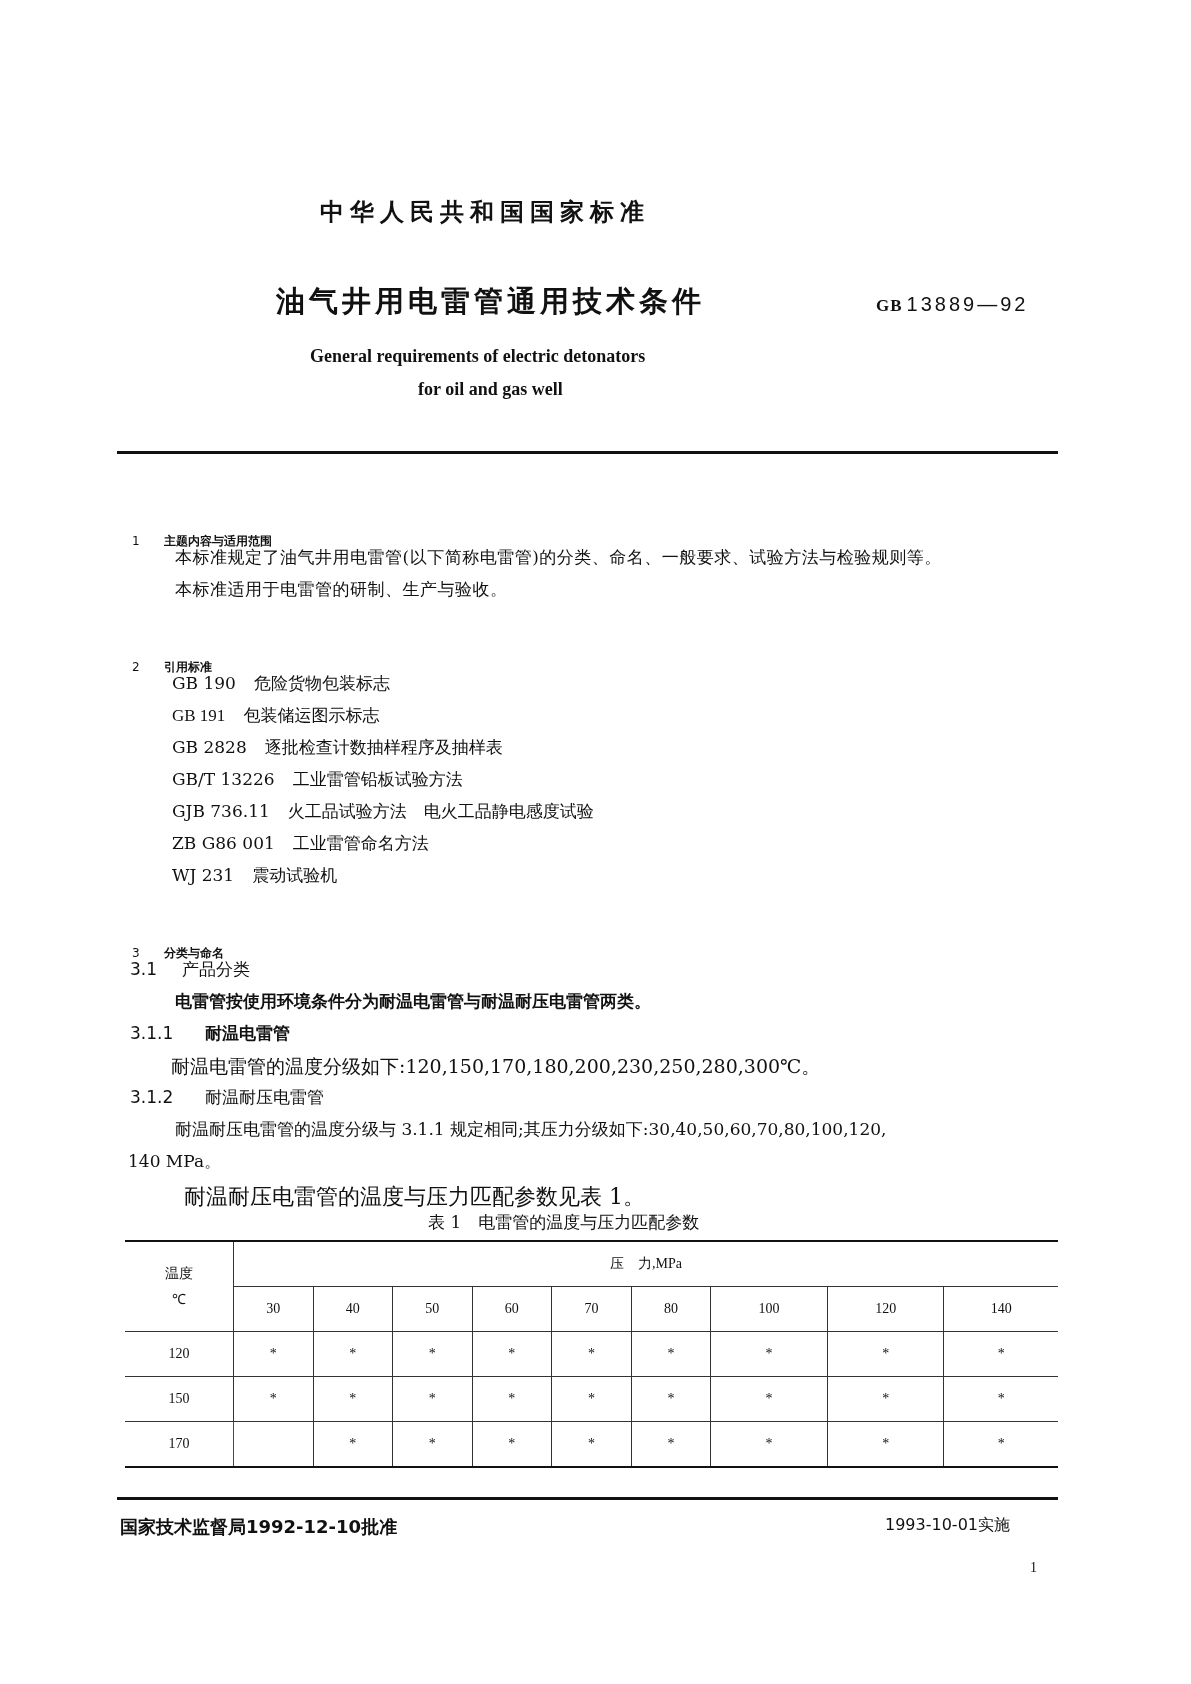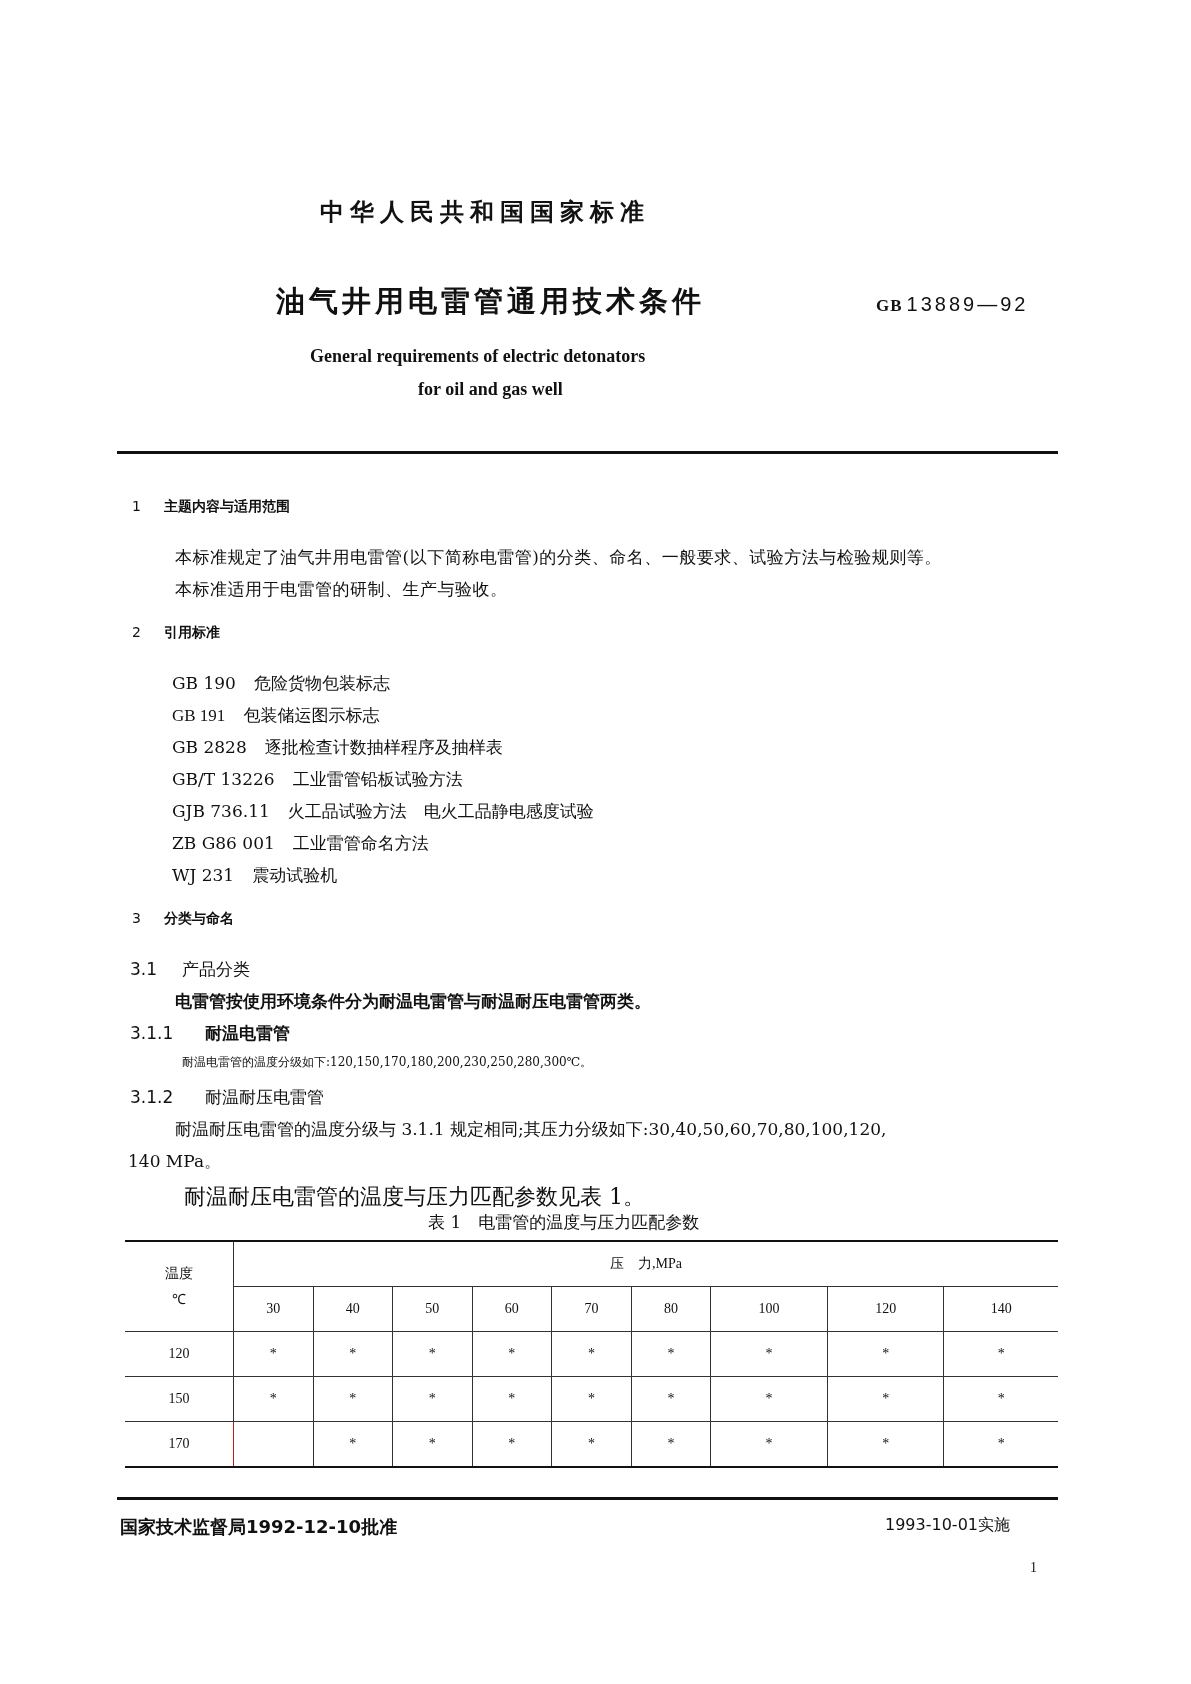--- a/index.html
+++ b/index.html
@@ -15,21 +15,21 @@
   #doc-number { left: 876px; top: 292px; font-size: 20px; letter-spacing: 1px; }
   #doc-number .gb { font-weight: bold; font-family: "Liberation Serif", serif; font-size: 17px; margin-right: 4px; }
   #doc-number .num { font-family: "Liberation Sans", sans-serif; letter-spacing: 3px; }
   #en-title-1 { left: 310px; top: 346px; font-size: 18px; font-weight: bold; }
   #en-title-2 { left: 418px; top: 379px; font-size: 18px; font-weight: bold; }
 
   .rule { position: absolute; background: #111; }
   #top-rule { left: 117px; top: 451px; width: 941px; height: 3px; }
   #footer-rule { left: 117px; top: 1497px; width: 941px; height: 3px; }
 
-  .h1 { font-size: 14px; font-weight: bold; }
+  .h1 { font-size: 12px; font-weight: bold; margin-top: 35px; }
   .h1 .n { display: inline-block; width: 32px; font-weight: normal; }
   .p { font-size: 17px; letter-spacing: 0.5px; }
   .ref { font-size: 17px; text-align: center; }
   .ref .code { display: inline-block; margin-right: 18px; }
 
   #ref-table { position: absolute; left: 125px; top: 1240px; width: 933px; border-collapse: collapse;
                font-size: 14px; font-family: "Liberation Serif", serif; }
   #ref-table td { text-align: center; height: 44px; padding: 0; }
   #ref-table .thick-top { border-top: 2px solid #111; }
   #ref-table .thick-bottom { border-bottom: 2px solid #111; }
@@ -74,21 +74,21 @@
 <div class="abs sans h1" style="left:132px; top:910px;">
   <span class="n">3</span><span>分类与命名</span>
 </div>
 <div class="abs sans" style="left:130px; top:958px; font-size:17px;">
   <span style="display:inline-block; width:52px;">3.1</span><span>产品分类</span>
 </div>
 <div class="abs sans bold" style="left:175px; top:990px; font-size:17px;">电雷管按使用环境条件分为耐温电雷管与耐温耐压电雷管两类。</div>
 <div class="abs sans bold" style="left:130px; top:1022px; font-size:17px;">
   <span style="display:inline-block; width:75px; font-weight:normal;">3.1.1</span><span>耐温电雷管</span>
 </div>
-<div class="abs" style="left:182px; top:1054px; font-size:12px;">耐温电雷管的温度分级如下:120,150,170,180,200,230,250,280,300℃。</div>
+<div class="abs" style="left:171px; top:1054px; font-size:19px;">耐温电雷管的温度分级如下:120,150,170,180,200,230,250,280,300℃。</div>
 <div class="abs sans" style="left:130px; top:1086px; font-size:17px;">
   <span style="display:inline-block; width:75px;">3.1.2</span><span>耐温耐压电雷管</span>
 </div>
 <div class="abs" style="left:175px; top:1118px; font-size:17px;">耐温耐压电雷管的温度分级与 3.1.1 规定相同;其压力分级如下:30,40,50,60,70,80,100,120,</div>
 <div class="abs" style="left:128px; top:1150px; font-size:17px;">140 MPa。</div>
 <div class="abs" style="left:184px; top:1182px; font-size:22px;">耐温耐压电雷管的温度与压力匹配参数见表 1。</div>
 
 <div class="abs" style="left:428px; top:1211px; font-size:17px;">表 1　电雷管的温度与压力匹配参数</div>
 
 <table id="ref-table">

